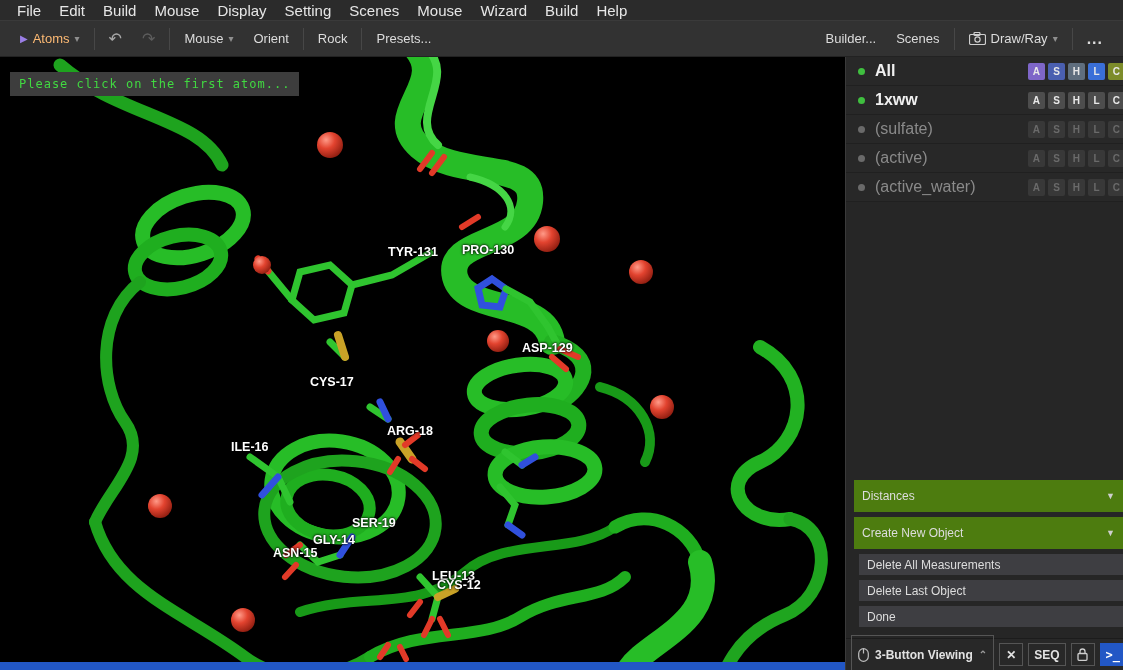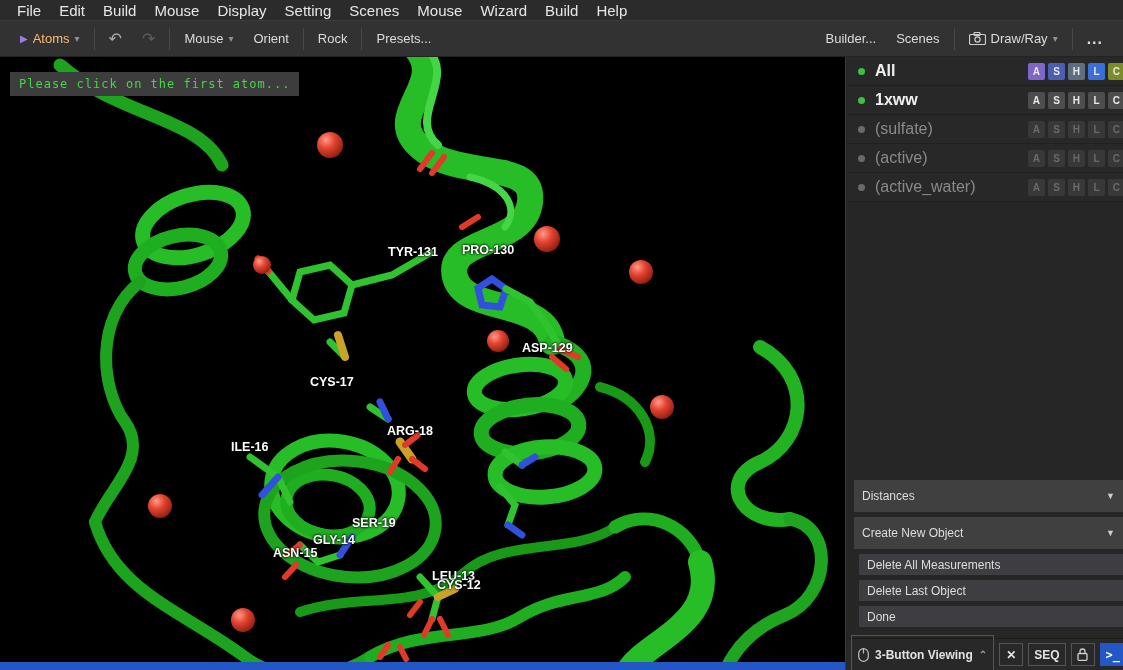--- a/index.html
+++ b/index.html
@@ -58,21 +58,21 @@
         font-family:"Liberation Sans", sans-serif; }
   .obj-row.disabled .ab { background:#383838; color:#6a6a6a; }
   .c-a { background:#7e66c8; } .c-s { background:#4a5fb0; } .c-h { background:#5f6e7e; }
   .c-l { background:#3a6fd8; } .c-c { background:#7d8c2a; }
 
   .spacer { flex:1; }
 
   
   .measure-panel { padding:4px 8px 6px 8px; }
   .m-title { color:#3fbf3f; font-weight:bold; font-size:12px; margin:2px 0 8px 2px; }
-  .m-select { height:21px; background:#404040; color:#ddd; font-size:12px;
+  .m-select { height:21px; background:#4d7c0f; color:#ddd; font-size:12px;
               display:flex; align-items:center; justify-content:space-between;
               padding:16px 8px; margin-bottom:5px; cursor:pointer; }
   .m-select .dd { font-size:9px; color:#cfcfcf; }
   .m-btn { height:21px; background:#3e3e42; color:#ddd; font-size:12px;
            display:flex; align-items:center; padding:0 8px; margin:0 0 5px 5px;
            cursor:pointer; }
 
   
   .bottom-bar { height:32px; flex:0 0 32px; background:#282828; border-top:1px solid #1c1c1c;
                 display:flex; align-items:center; padding:0 5px; gap:5px; }

